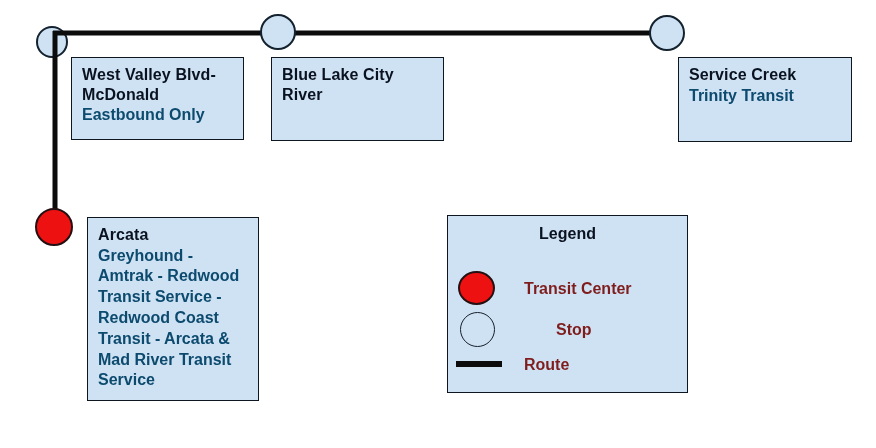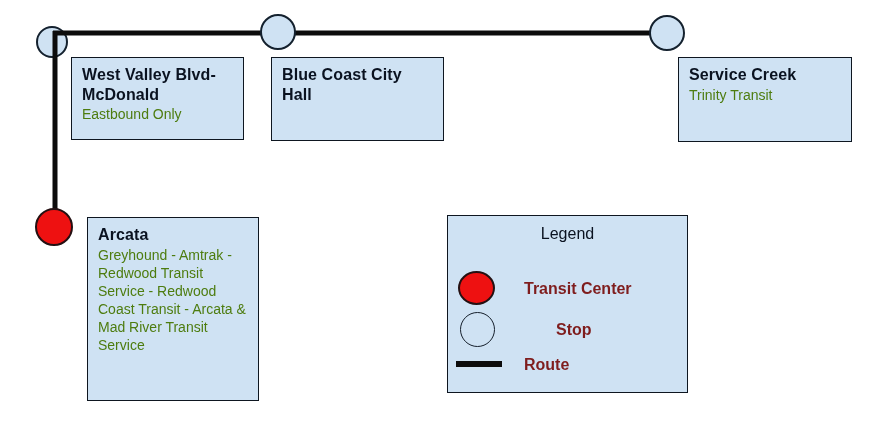--- a/index.html
+++ b/index.html
@@ -23,37 +23,38 @@
     padding: 7px 9px 6px 10px;
     color: #0a1220;
   }
   .box-title {
     font-weight: bold;
     font-size: 16px;
     line-height: 1.22;
     letter-spacing: 0.1px;
   }
   .box-note {
-    font-size: 14px;
+    font-size: 16px;
     line-height: 1.3;
-    color: #4d7c0f;
+    color: #0c4a6e;
     margin-top: 1px;
+    font-weight: bold;
   }
   .legend-box {
     position: absolute;
     box-sizing: border-box;
     left: 447px; top: 215px;
     width: 241px; height: 178px;
     background: #cfe2f3;
     border: 1.6px solid #0e1620;
   }
   .legend-title {
     margin-top: 9px;
     text-align: center;
-    font-weight: normal;
+    font-weight: bold;
     font-size: 16px;
     color: #0a1220;
   }
   .legend-sym {
     position: absolute;
     box-sizing: border-box;
   }
   .sym-circle { border-radius: 50%; border: 2px solid #16202c; }
   .sym-transit-center { left: 10px; top: 55px; width: 37px; height: 34px; background: #ee1111; border-color: #241012; }
   .sym-stop { left: 12px; top: 96px; width: 35px; height: 35px; background: transparent; border-width: 1.7px; }
@@ -92,21 +93,21 @@
 
     <circle cx="54" cy="227" r="18" fill="#ee1111" stroke="#241012" stroke-width="2"></circle>
   </svg>
 
   <div class="label-box box-west-valley">
     <div class="box-title">West Valley Blvd-McDonald</div>
     <div class="box-note">Eastbound Only</div>
   </div>
 
   <div class="label-box box-blue-lake">
-    <div class="box-title">Blue Coast City Hall</div>
+    <div class="box-title">Blue Lake City River</div>
   </div>
 
   <div class="label-box box-willow">
     <div class="box-title">Service Creek</div>
     <div class="box-note">Trinity Transit</div>
   </div>
 
   <div class="label-box box-arcata">
     <div class="box-title">Arcata</div>
     <div class="box-note">Greyhound - Amtrak - Redwood Transit Service - Redwood Coast Transit - Arcata &amp; Mad River Transit Service</div>

